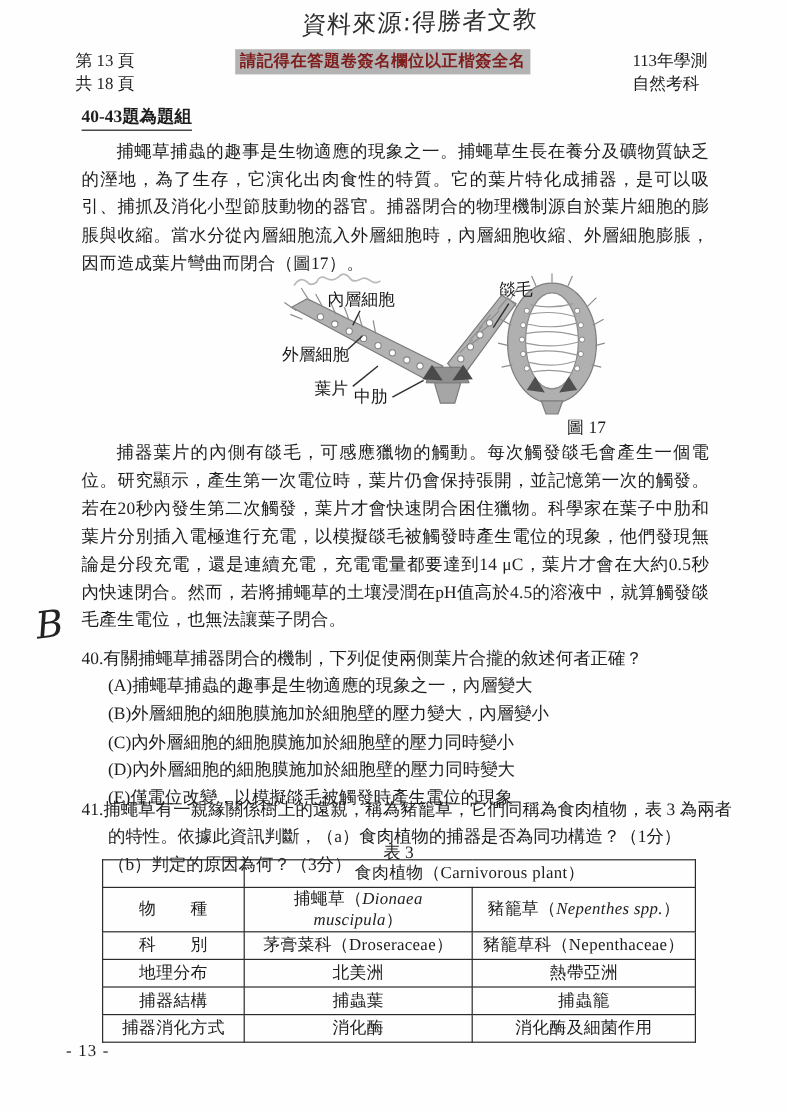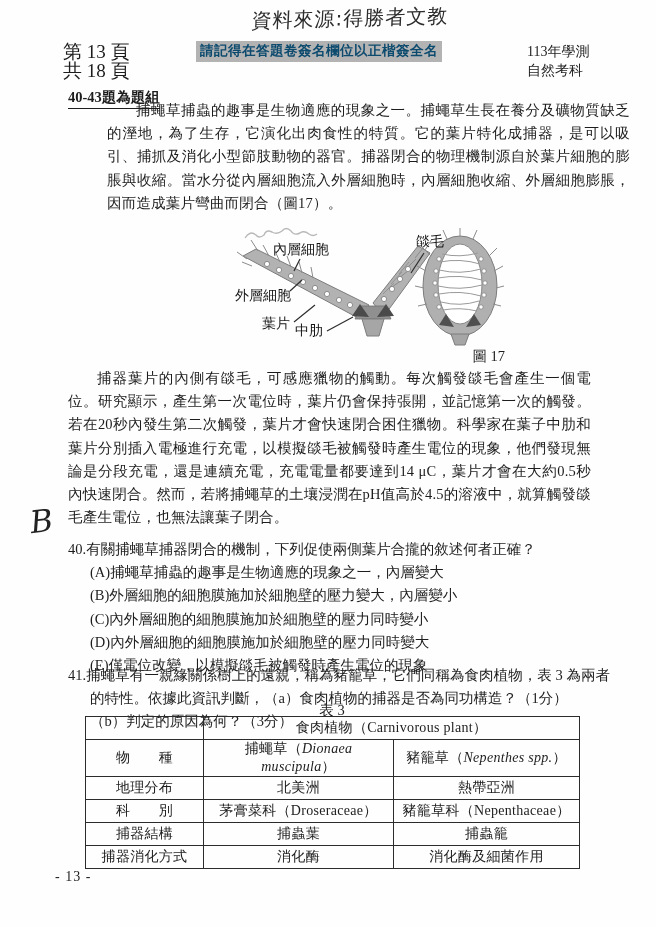--- a/index.html
+++ b/index.html
@@ -16,38 +16,38 @@
     left:200px; top:5px; width:300px; text-align:center;
     font-family:"DejaVu Sans", sans-serif; font-size:20px; color:#2d2d2d;
     letter-spacing:1px; transform:rotate(-1.5deg) skewX(-4deg); white-space:nowrap;
   }
   .answer-mark {
     left:30px; top:503px; font-family:"DejaVu Serif", serif; font-style:italic;
     font-size:31px; color:#222; transform:rotate(-7deg);
   }
 
   
-  .hdr-left  { left:63px;  top:42px; font-size:19px; line-height:19px; }
+  .hdr-left  { left:63px;  top:42px; font-size:14px; line-height:19px; }
   .hdr-right { left:527px; top:42px; font-size:14px; line-height:19px; }
   .hdr-banner {
-    left:196px; top:41px; background:#b3b3b3; color:#0c4a6e;
+    left:196px; top:41px; background:#b3b3b3; color:#7f1d1d;
     font-size:13.5px; font-weight:bold; padding:1px 4px 2px; letter-spacing:0.5px;
     white-space:nowrap;
   }
 
   .group-title {
     left:68px; top:88px; font-size:14.5px; font-weight:bold;
     border-bottom:1.5px solid #1d1d1d; padding-bottom:1px;
   }
 
   .para {
     left:68px; width:523px; font-size:14.5px; line-height:23.2px;
     text-align:justify; text-indent:2em; letter-spacing:0.2px;
   }
-  .para1 { top:99px;margin-left:39px; }
+  .para1 { top:116px; }
   .para2 { top:367px; }
 
   
   .figure { left:203px; top:226px; width:302px; height:142px; }
   .fig-label { position:absolute; font-size:14px; white-space:nowrap; color:#161616; }
   .fig-caption { position:absolute; left:0; top:121px; width:100%; text-align:right; font-size:14.5px; }
 
   
   .question { left:68px; width:542px; font-size:14.5px; line-height:23.2px; text-align:justify; }
   .q40 { top:510px; }
@@ -236,30 +236,30 @@
         <tr>
       <td class="c0"></td>
       <td colspan="2">食肉植物（Carnivorous plant）</td>
     </tr>
     <tr>
       <td class="c0">物　　種</td>
       <td class="c1"><span>捕蠅草（</span><span class="sci">Dionaea muscipula</span><span>）</span></td>
       <td class="c2"><span>豬籠草（</span><span class="sci">Nepenthes spp.</span><span>）</span></td>
     </tr>
     <tr>
+      <td class="c0">科　　別</td>
+      <td class="c1">茅膏菜科（Droseraceae）</td>
+      <td class="c2">豬籠草科（Nepenthaceae）</td>
+    </tr>
+    <tr>
       <td class="c0">地理分布</td>
       <td class="c1">北美洲</td>
       <td class="c2">熱帶亞洲</td>
     </tr>
     <tr>
-      <td class="c0">科　　別</td>
-      <td class="c1">茅膏菜科（Droseraceae）</td>
-      <td class="c2">豬籠草科（Nepenthaceae）</td>
-    </tr>
-    <tr>
       <td class="c0">捕器結構</td>
       <td class="c1">捕蟲葉</td>
       <td class="c2">捕蟲籠</td>
     </tr>
     <tr>
       <td class="c0">捕器消化方式</td>
       <td class="c1">消化酶</td>
       <td class="c2">消化酶及細菌作用</td>
     </tr>
   </tbody>

